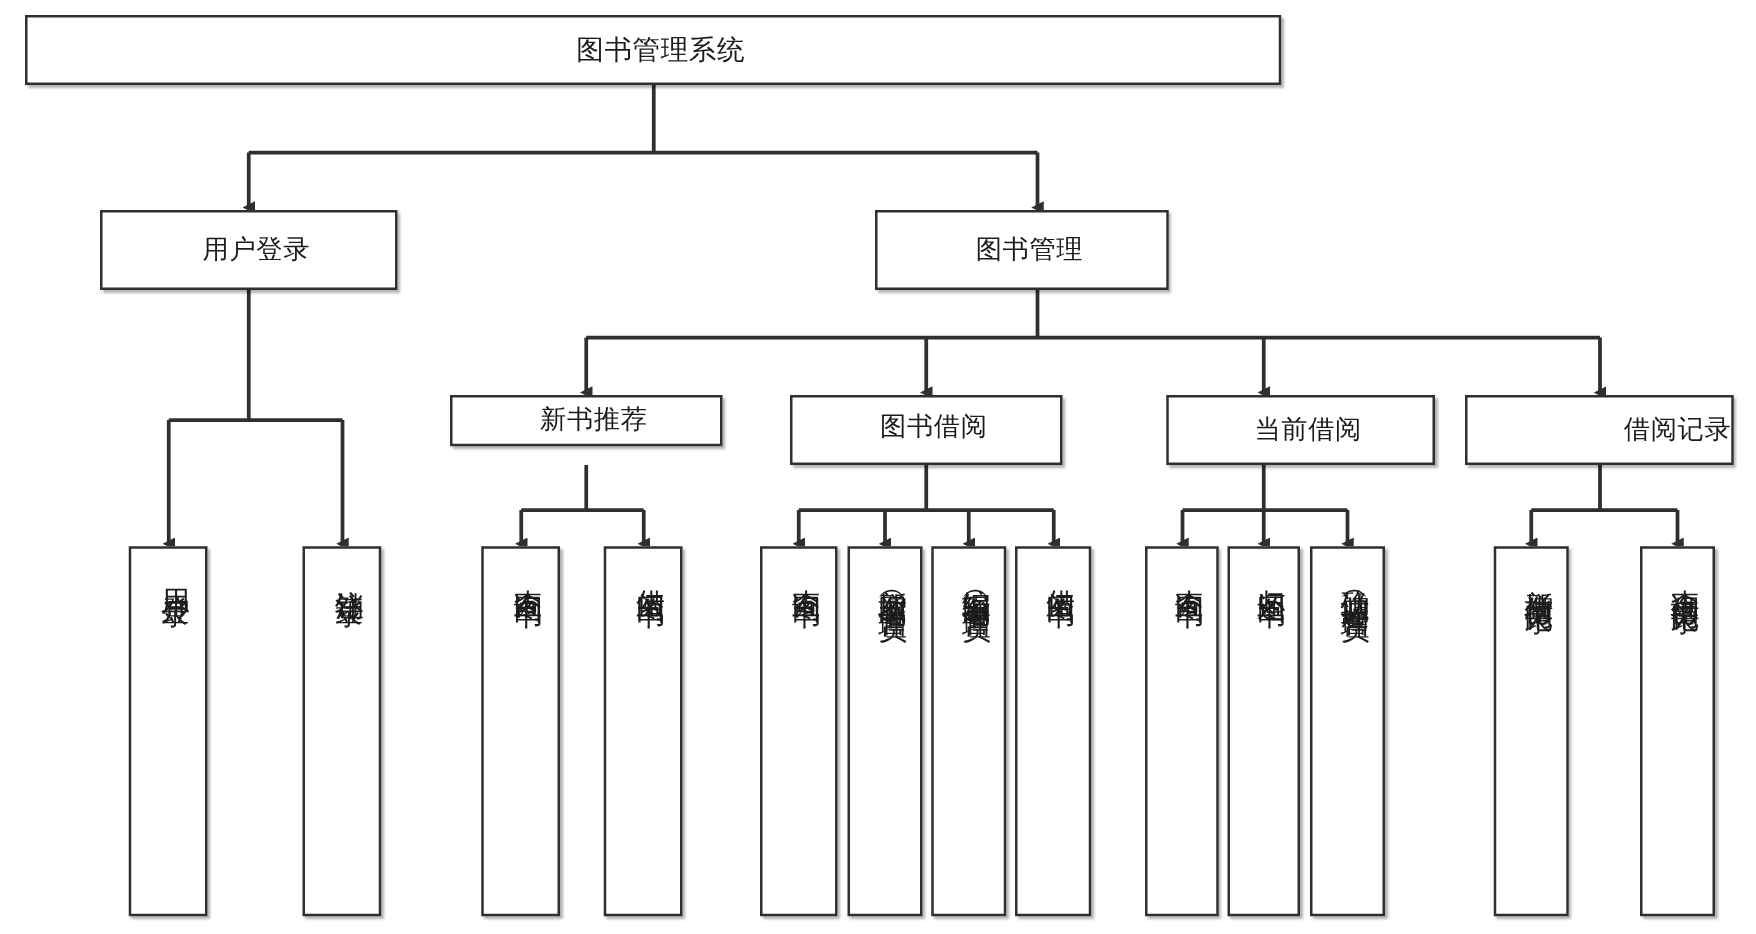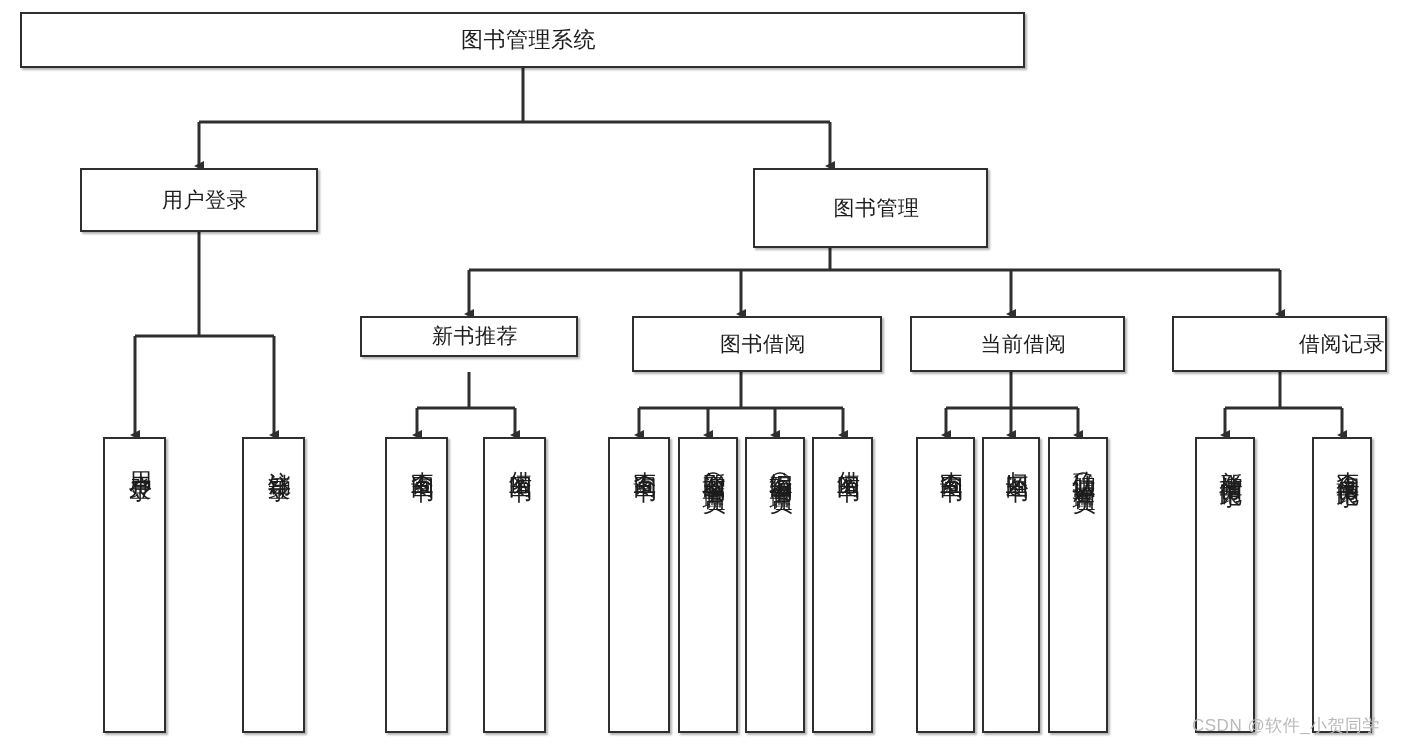--- a/index.html
+++ b/index.html
@@ -120,30 +120,30 @@
       </g>
   </svg>
 
   <div id="node-layer">
       <div class="node horizontal root" style="left: 20px; top: 12px; width: 1005px; height: 56px;">
         <span class="node-label">图书管理系统</span>
       </div>
       <div class="node horizontal" style="left: 80px; top: 168px; width: 238px; height: 64px;">
         <span class="node-label">用户登录</span>
       </div>
-      <div class="node horizontal" style="left: 753px; top: 168px; width: 235px; height: 80px;">
+      <div class="node horizontal" style="left: 700px; top: 168px; width: 235px; height: 64px;">
         <span class="node-label">图书管理</span>
       </div>
       <div class="node horizontal" style="left: 360px; top: 316px; width: 218px; height: 41px;">
         <span class="node-label">新书推荐</span>
       </div>
-      <div class="node horizontal" style="left: 632px; top: 316px; width: 250px; height: 56px;">
+      <div class="node horizontal" style="left: 632px; top: 316px; width: 218px; height: 56px; font-family: Liberation Mono, monospace;">
         <span class="node-label">图书借阅</span>
       </div>
-      <div class="node horizontal" style="left: 910px; top: 316px; width: 215px; height: 56px;">
+      <div class="node horizontal" style="left: 933px; top: 316px; width: 215px; height: 56px;">
         <span class="node-label">当前借阅</span>
       </div>
       <div class="node horizontal" style="left: 1172px; top: 316px; width: 215px; height: 56px; justify-content: flex-end;">
         <span class="node-label">借阅记录</span>
       </div>
       <div class="node vertical" style="left: 103px; top: 437px; width: 63px; height: 296px;">
         <span class="node-label">用户登录</span>
       </div>
       <div class="node vertical" style="left: 242px; top: 437px; width: 63px; height: 296px;">
         <span class="node-label">注销登录</span>
@@ -176,14 +176,13 @@
         <span class="node-label">确认归还（管理员）</span>
       </div>
       <div class="node vertical" style="left: 1195px; top: 437px; width: 60px; height: 296px;">
         <span class="node-label">新增借阅记录</span>
       </div>
       <div class="node vertical" style="left: 1312px; top: 437px; width: 60px; height: 296px;">
         <span class="node-label">查询借阅记录</span>
       </div>
     </div>
 
-  <div class="watermark" style="left: 1192px; top: 714px;">CSDN @软件_小贺同学</div>
 </div>
 
 </body></html>

